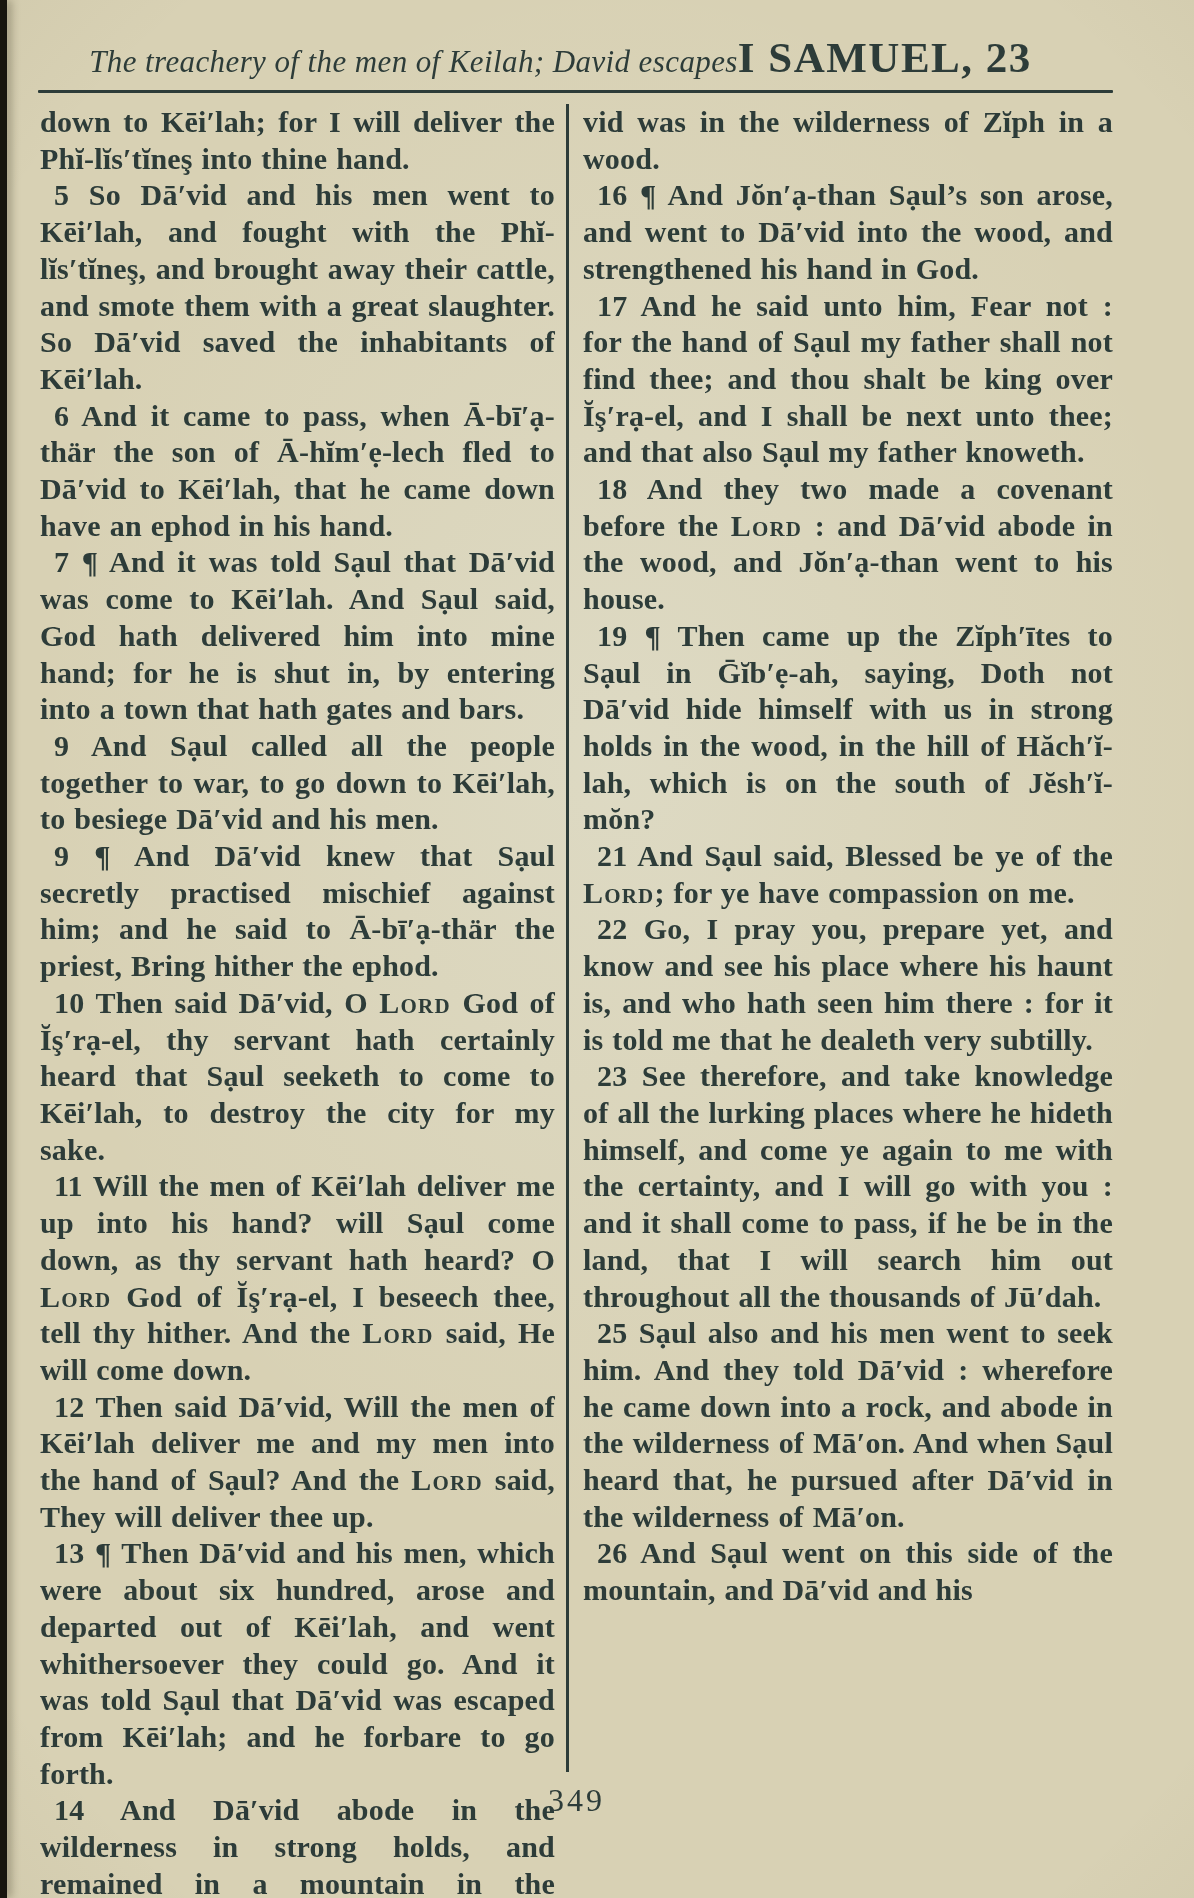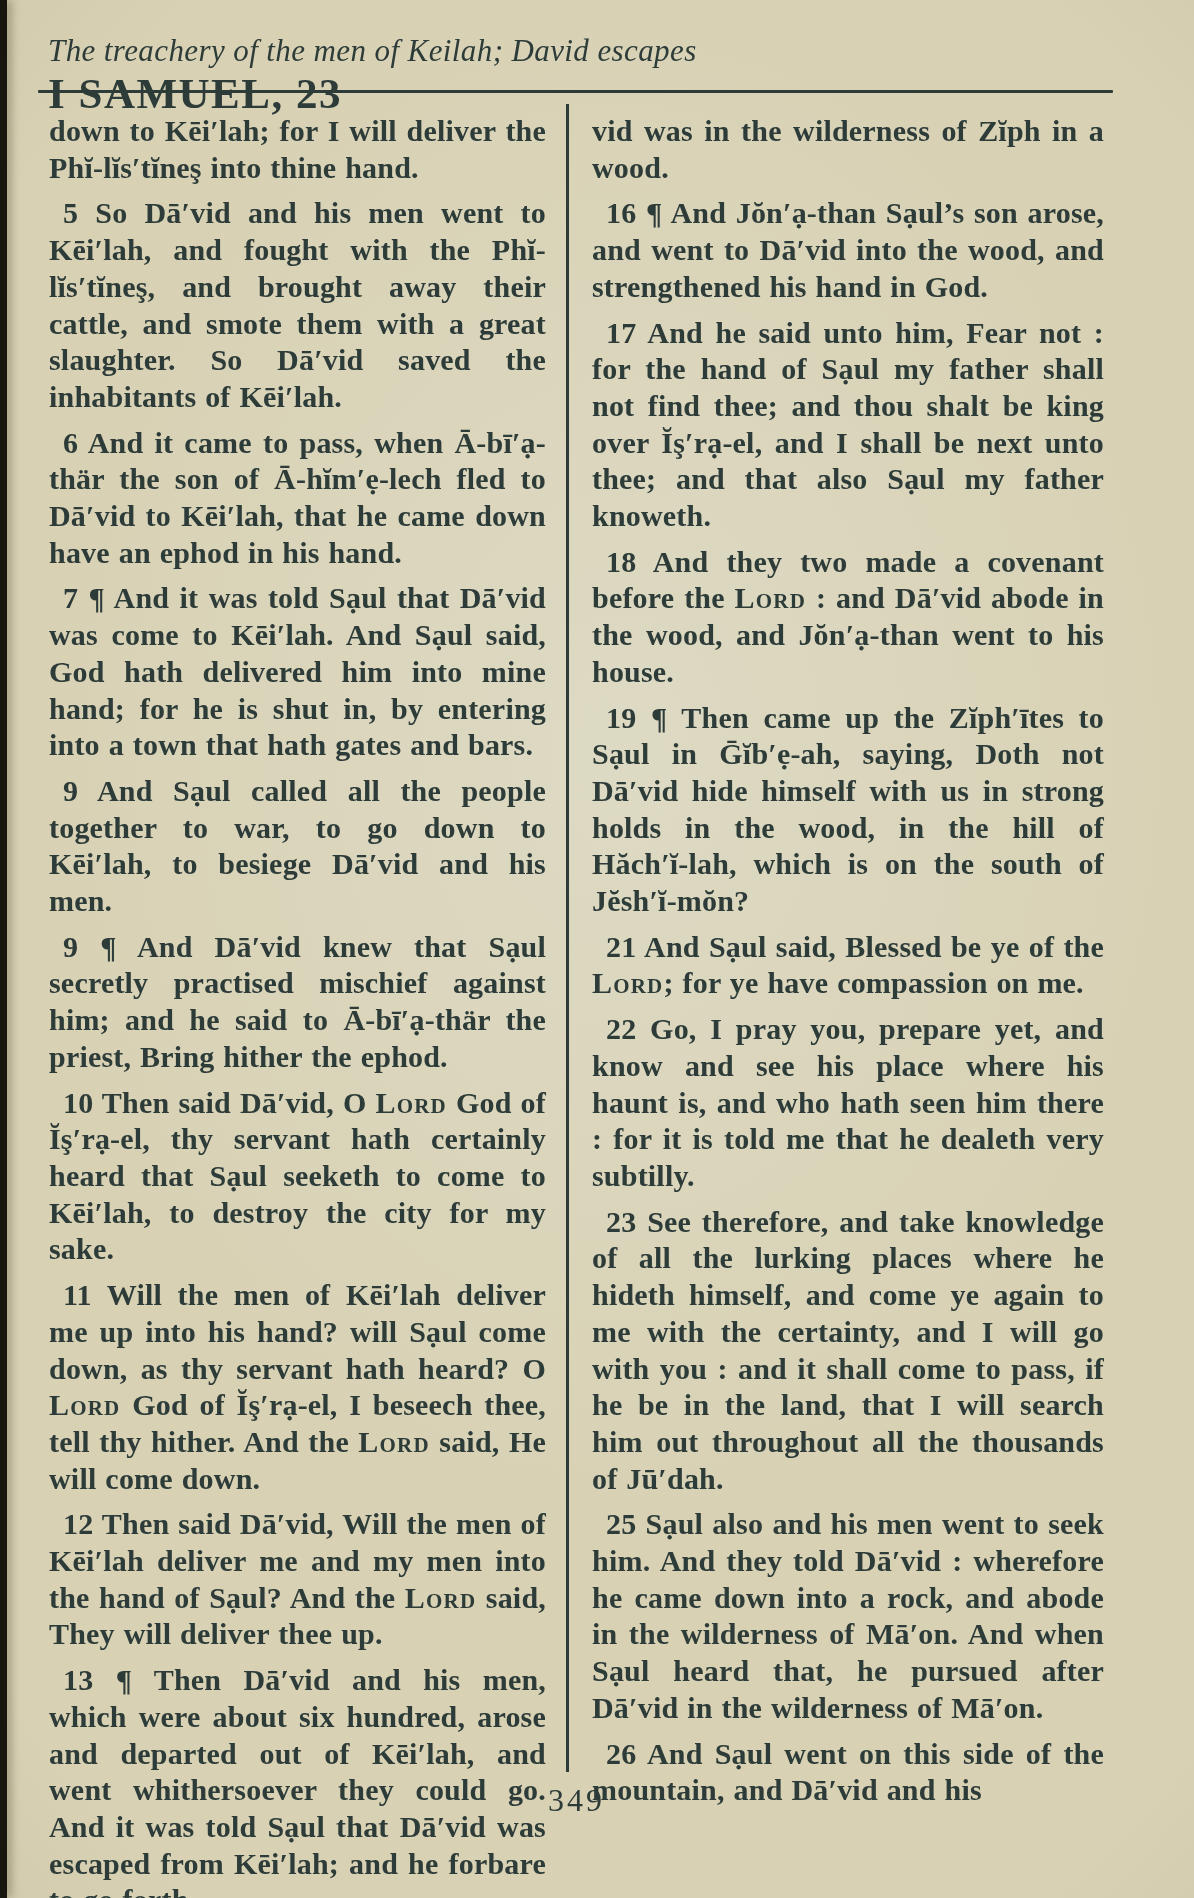--- a/index.html
+++ b/index.html
@@ -15,22 +15,22 @@
       radial-gradient(ellipse 820px 1100px at 52% 40%, rgba(235,240,235,0.28), rgba(235,240,235,0) 72%),
       radial-gradient(ellipse 1500px 2000px at 52% 50%, rgba(0,0,0,0) 55%, rgba(70,58,22,0.20) 100%),
       var(--paper,#d8d1b4);
   }
   .photo-edge{
     position:absolute;left:0;top:0;bottom:0;width:7px;
     background:var(--photo-edge,#17150e);
     box-shadow:4px 0 8px rgba(40,35,15,0.35);
   }
   .header{
-    position:absolute;left:48px;top:33px;width:1073px;
-    display:flex;justify-content:flex-start;align-items:baseline;flex-direction:column;
+    position:absolute;left:24px;top:33px;width:1073px;
+    display:flex;justify-content:center;align-items:baseline;
   }
   .running-head{
     font-style:italic;font-size:31px;letter-spacing:0.4px;white-space:nowrap;
   }
   .book-ref{
     font-weight:bold;font-size:43px;letter-spacing:1.5px;white-space:nowrap;
   }
   .rule{
     position:absolute;left:38px;top:90px;width:1075px;height:3px;
     background:var(--ink,#2d3c39);border-radius:1px;
@@ -43,21 +43,21 @@
     font-size:30px;line-height:36.7px;font-weight:bold;
     letter-spacing:0.2px;word-spacing:1.2px;
   }
   .col-left{width:515px;}
   .col-right{width:530px;}
   .divider{
     width:3px;height:1668px;flex:none;
     margin-left:11px;margin-right:14px;
     background:var(--ink,#2d3c39);
   }
-  p.verse{margin:9px;text-indent:14px;}
+  p.verse{margin:0;text-indent:14px;}
   p.verse.noindent{text-indent:0;}
   .it{}
   .sc{font-variant:small-caps;letter-spacing:1.2px;}
   .page-number{
     position:absolute;left:40px;top:1782px;width:1073px;text-align:center;
     font-weight:normal;font-size:32px;letter-spacing:3px;
   }
 </style>
 </head>
 <body>

